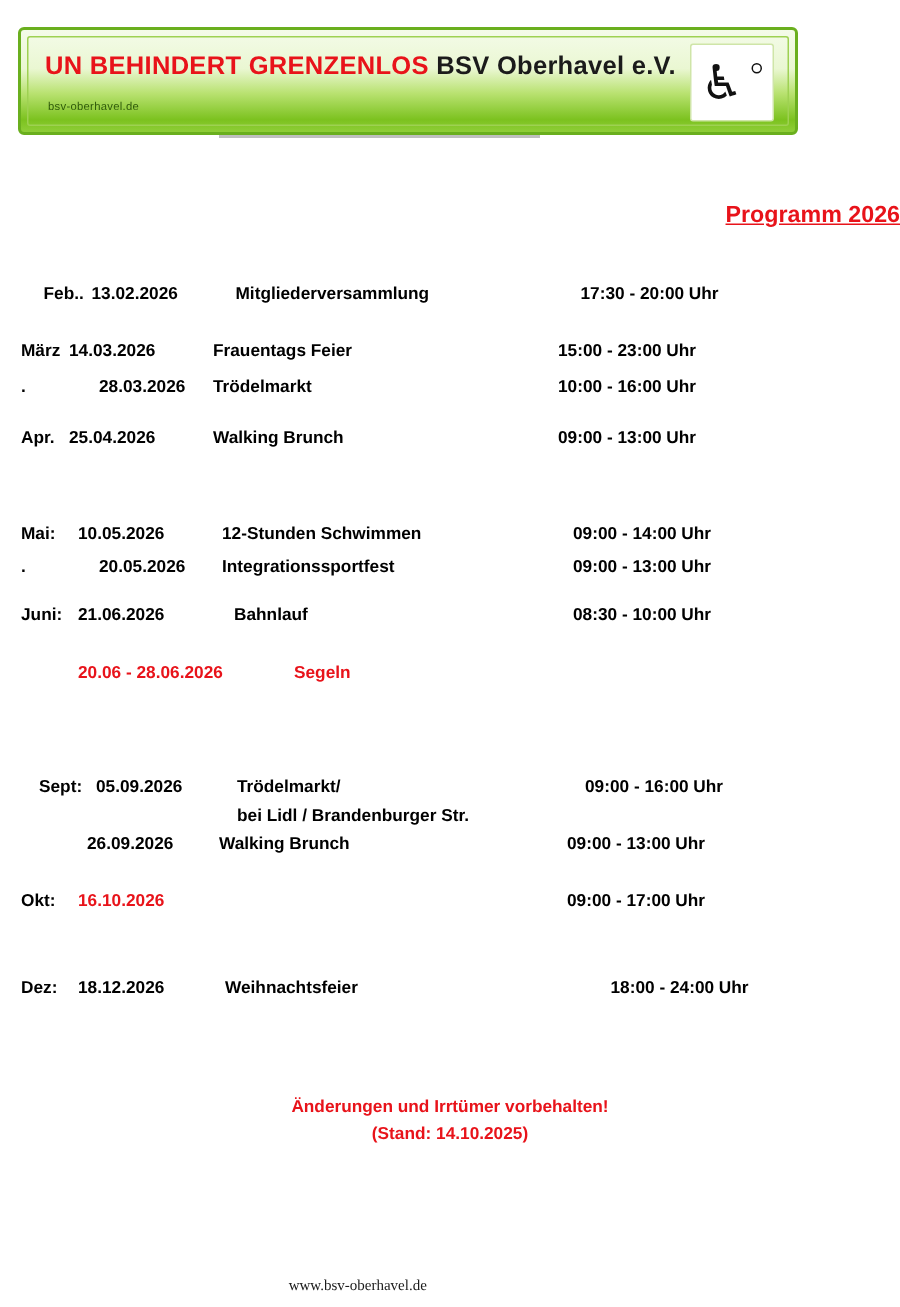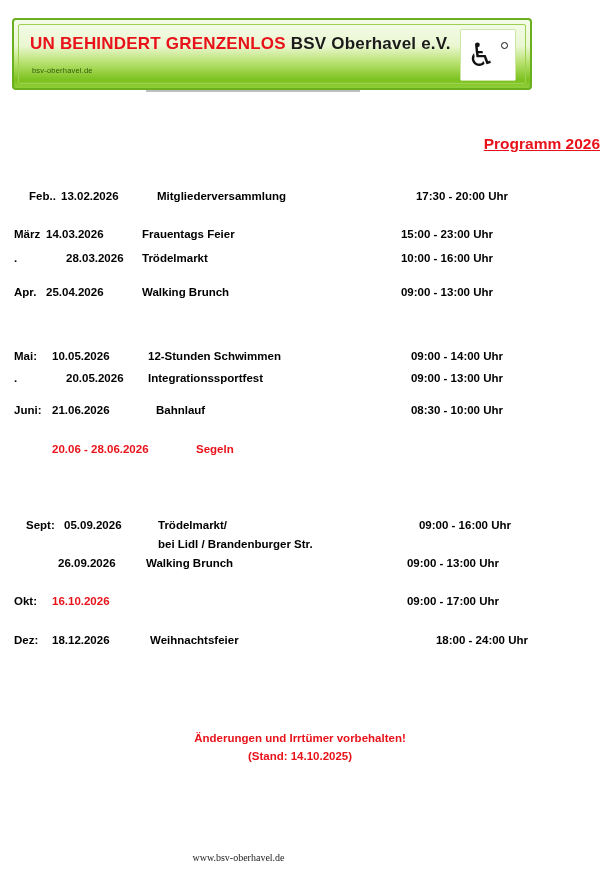--- a/index.html
+++ b/index.html
@@ -145,21 +145,21 @@
   .c-event {
     position: absolute;
     left: 142px;
     width: 230px;
     text-align: left;
   }
   .c-time {
     position: absolute;
     left: 372px;
     width: 150px;
-    text-align: center;
+    text-align: left;
   }
   .red {
     color: #e8131a;
   }
   .indent-dot {
     position: absolute;
     left: 14px;
     width: 10px;
     font-weight: bold;
   }
@@ -305,21 +305,21 @@
     <span class="c-event" style="left:146px;">Walking Brunch</span>
     <span class="c-time" style="left:378px;">09:00 -  13:00 Uhr</span>
   </div>
 
   <div class="row" style="top:405px;left:0;width:600px;">
     <span class="c-month">Okt:</span>
     <span class="c-date red" style="left:52px;">16.10.2026</span>
     <span class="c-time" style="left:378px;">09:00 -  17:00 Uhr</span>
   </div>
 
-  <div class="row" style="top:444px;left:0;width:544px;">
+  <div class="row" style="top:463px;left:0;width:544px;">
     <span class="c-month">Dez:</span>
     <span class="c-date" style="left:52px;">18.12.2026</span>
     <span class="c-event" style="left:150px;">Weihnachtsfeier</span>
     <span class="c-time" style="left:374px;margin-left:33px;">18:00  -  24:00 Uhr</span>
   </div>
 
 </div>
 
 <div class="note note1">Änderungen und Irrtümer vorbehalten!</div>
 <div class="note note2">(Stand: 14.10.2025)</div>

